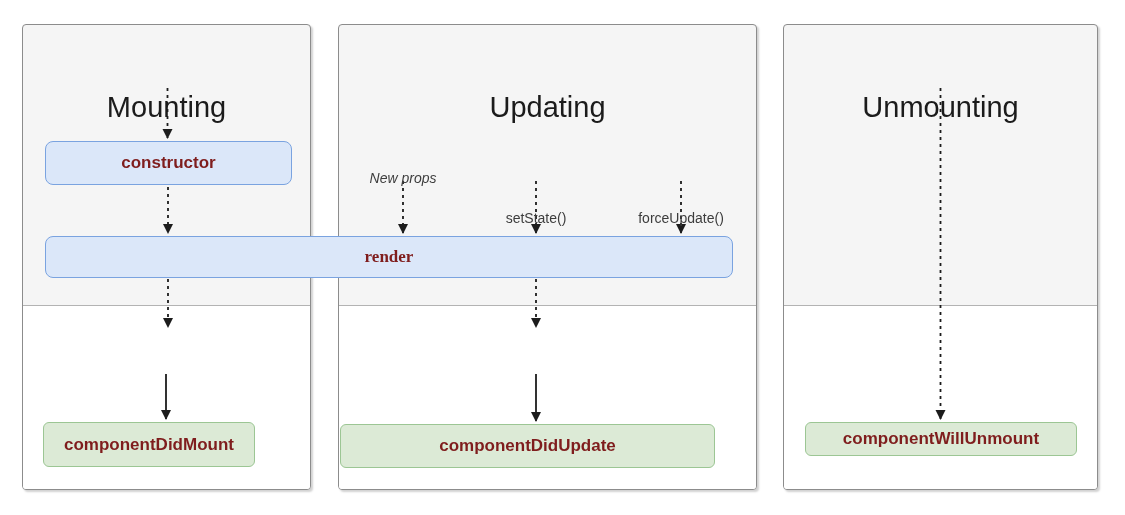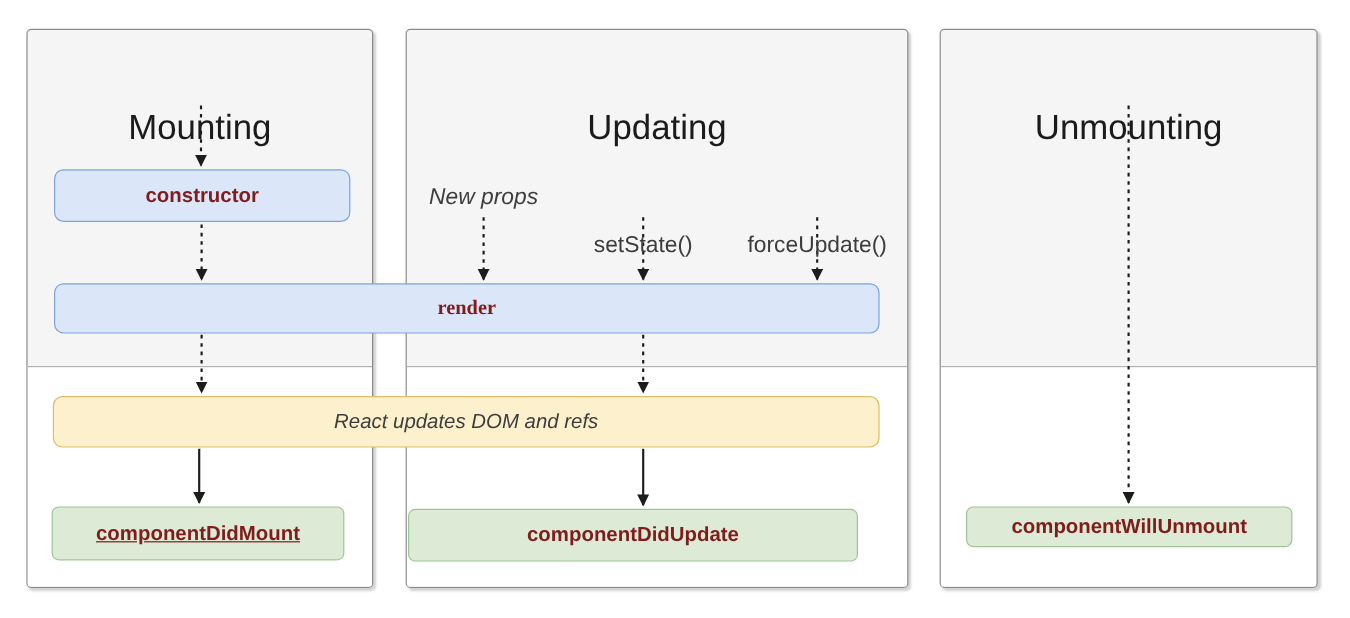--- a/index.html
+++ b/index.html
@@ -44,22 +44,22 @@
     border:1.5px solid var(--commit-box-border,#9cc694);
     border-radius:6px;
   }
   .box.side-effect{
     background:var(--side-effect-box-fill,#fcf0cd);
     border:1.5px solid var(--side-effect-box-border,#dcbd6a);
     font-weight:400; font-style:italic; font-size:17px;
     color:var(--text-muted,#3a3a3a);
   }
   .trigger{
-    position:absolute; top:154px; transform:translateX(-50%);
-    font-size:19px; color:var(--text-muted,#3d3d3d);
+    position:absolute; top:170px; transform:translateX(-50%);
+    font-size:14px; color:var(--text-muted,#3d3d3d);
     z-index:3; white-space:nowrap;
   }
   .trigger.italic{font-style:italic;}
 </style>
 </head>
 <body>
 
 <div id="stage">
 
   <div class="panel" style="left:22px; width:287px;">
@@ -92,18 +92,17 @@
     <line x1="536" y1="374" x2="536" y2="421" marker-end="url(#ah)"></line>
     <line class="dashed" x1="940.5" y1="88" x2="940.5" y2="419" marker-end="url(#ah)"></line>
   </svg>
 
   <div class="trigger italic" style="left:403px;">New props</div>
   <div class="trigger" style="left:536px;margin-top:40px;">setState()</div>
   <div class="trigger" style="left:681px;margin-top:40px;">forceUpdate()</div>
 
   <div class="box method" style="left:45px;  top:141px; width:247px; height:44px;">constructor</div>
   <div class="box method" style="left:45px;  top:236px; width:688px; height:42px;font-family:Liberation Serif, serif;">render</div>
-  <div class="box side-effect" style="left:44px; top:330px; width:689px; height:43px;">React updates DOM and refs</div>
-  <div class="box commit" style="left:43px;  top:422px; width:244px; height:45px;text-decoration:underline;">componentDidMount</div>
+  <div class="box commit" style="left:43px;  top:422px; width:212px; height:45px;">componentDidMount</div>
   <div class="box commit" style="left:340px; top:424px; width:375px; height:44px;">componentDidUpdate</div>
   <div class="box commit" style="left:805px; top:422px; width:272px; height:34px;">componentWillUnmount</div>
 
 </div>
 
 </body></html>

